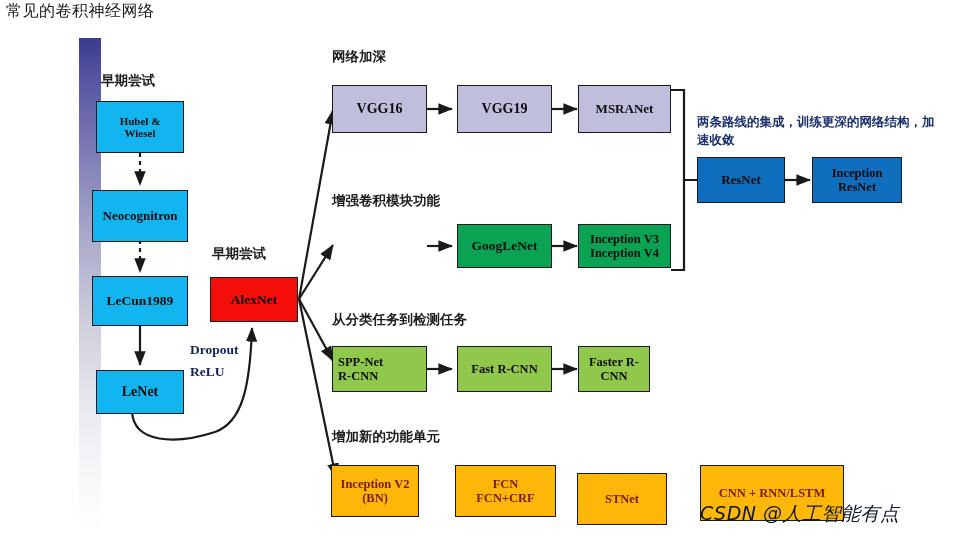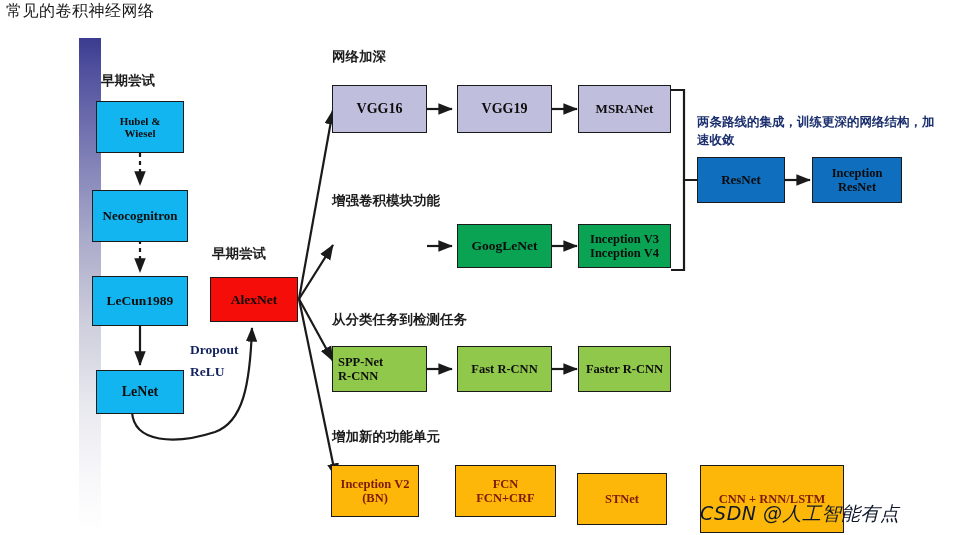--- a/index.html
+++ b/index.html
@@ -239,40 +239,40 @@
 
   <div class="node n-lgreen" style="left:332px; top:346px; width:95px; height:46px; font-size:12.5px; justify-content:flex-start; padding-left:5px; text-align:left;">
     <div>
       <span class="ln">SPP-Net</span>
       <span class="ln">R-CNN</span>
     </div>
   </div>
   <div class="node n-lgreen" style="left:457px; top:346px; width:95px; height:46px; font-size:12.5px;">
     <span class="ln">Fast R-CNN</span>
   </div>
-  <div class="node n-lgreen" style="left:578px; top:346px; width:93px; height:46px; font-size:12.5px;">
+  <div class="node n-lgreen" style="left:578px; top:346px; width:72px; height:46px; font-size:12.5px;">
     <span class="ln">Faster R-CNN</span>
   </div>
 
   <div class="node n-orange" style="left:331px; top:465px; width:88px; height:52px; font-size:12.5px;">
     <div>
       <span class="ln">Inception V2</span>
       <span class="ln">(BN)</span>
     </div>
   </div>
   <div class="node n-orange" style="left:455px; top:465px; width:101px; height:52px; font-size:12.5px;">
     <div>
       <span class="ln">FCN</span>
       <span class="ln">FCN+CRF</span>
     </div>
   </div>
   <div class="node n-orange" style="left:577px; top:465px; width:90px; height:52px; font-size:12.5px;margin-top:8px;">
     <span class="ln">STNet</span>
   </div>
-  <div class="node n-orange" style="left:700px; top:465px; width:144px; height:68px; font-size:12.5px;">
+  <div class="node n-orange" style="left:700px; top:465px; width:144px; height:56px; font-size:12.5px;">
     <span class="ln">CNN + RNN/LSTM</span>
   </div>
 
   <div class="node n-blue" style="left:697px; top:157px; width:88px; height:46px; font-size:13px;">
     <span class="ln">ResNet</span>
   </div>
   <div class="node n-blue" style="left:812px; top:157px; width:90px; height:46px; font-size:12.5px;">
     <div>
       <span class="ln">Inception</span>
       <span class="ln">ResNet</span>

